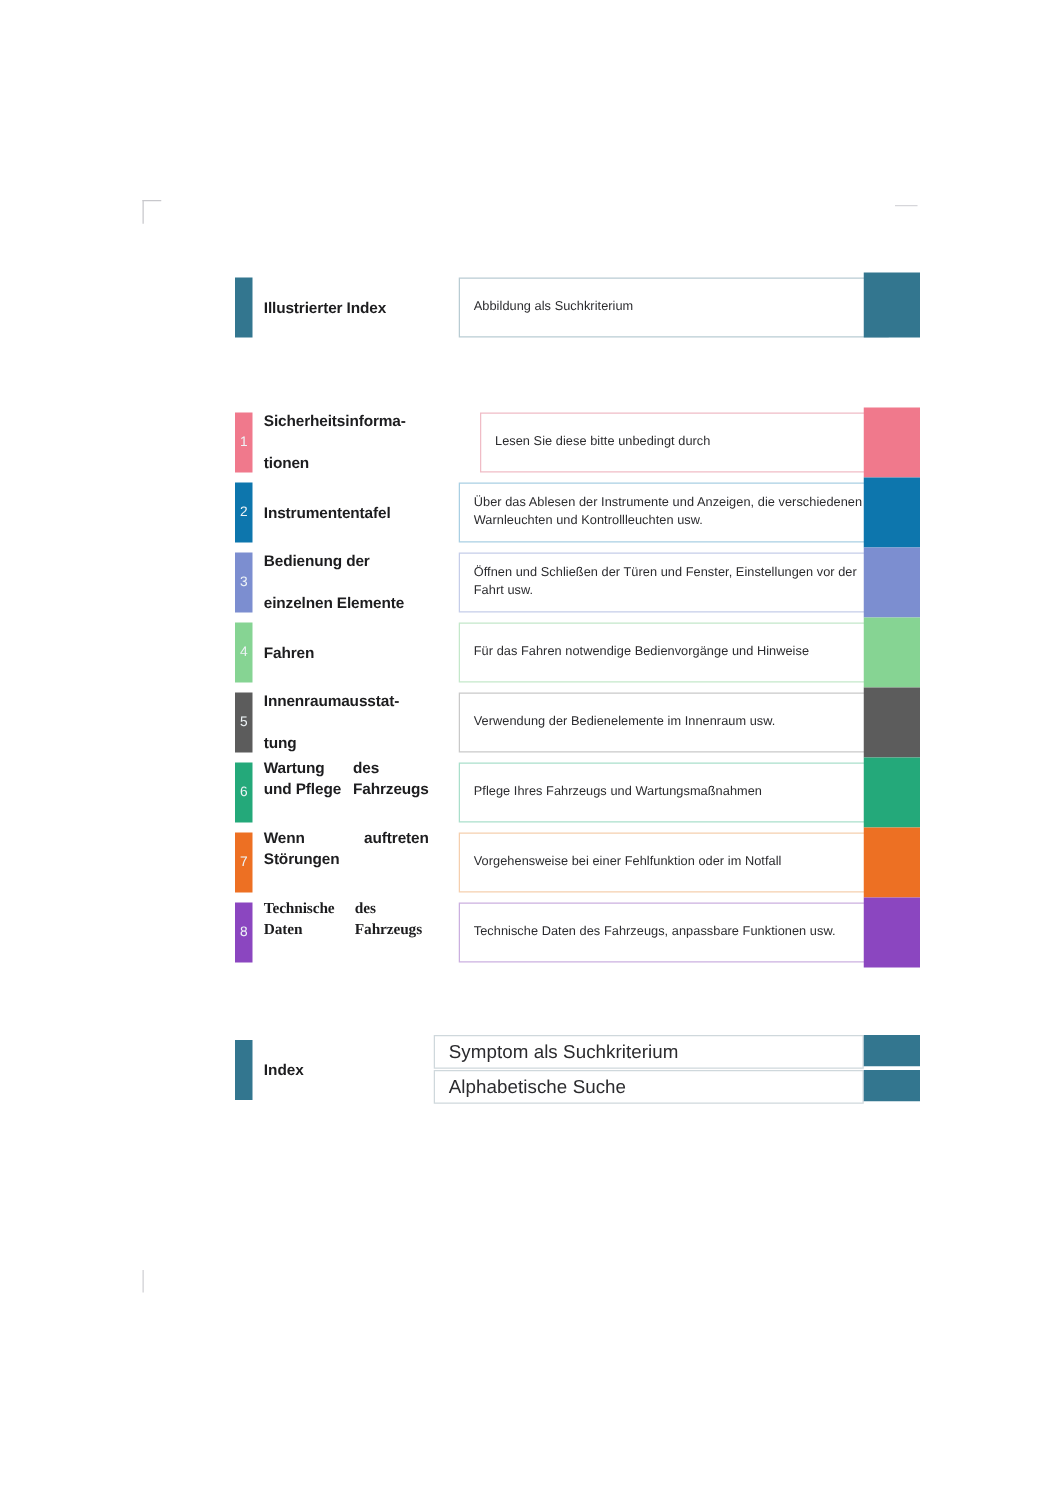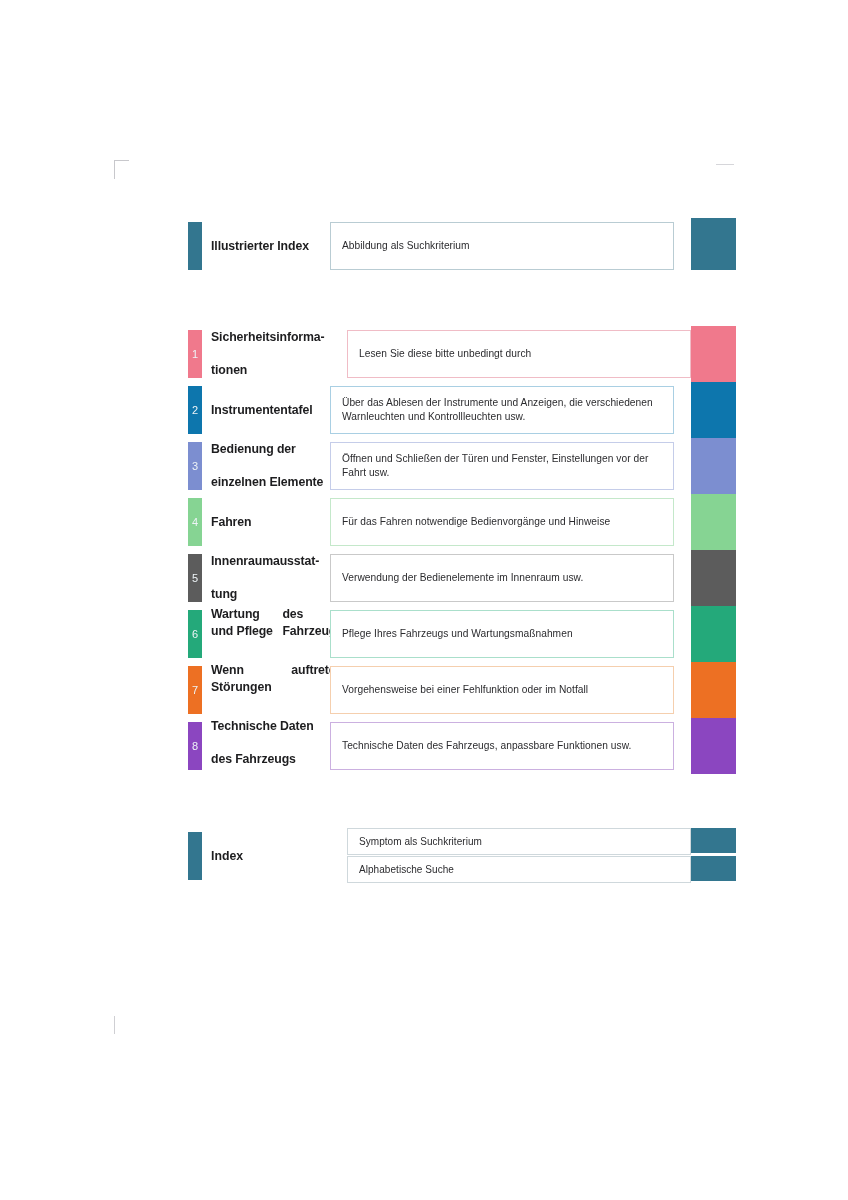--- a/index.html
+++ b/index.html
@@ -80,21 +80,21 @@
     font-size: 12.3px;
     line-height: 1.36;
     font-weight: 600;
     letter-spacing: -0.1px;
     color: #1d1d1f;
   }
   .row-title.single { align-items: center; }
 
   .desc {
     position: absolute;
-    left: 330px;
+    left: 367px;
     top: 4px;
     width: 344px;
     height: 48px;
     box-sizing: border-box;
     border: 1px solid #cfd8dc;
     background: #ffffff;
     display: flex;
     align-items: center;
     padding: 0 0 0 11px;
     font-size: 10.2px;
@@ -151,21 +151,21 @@
     left: 347px;
     top: 0;
     width: 344px;
     height: 27px;
     box-sizing: border-box;
     border: 1px solid #cfd8dc;
     background: #ffffff;
     display: flex;
     align-items: center;
     padding-left: 11px;
-    font-size: 10px;
+    font-size: 15px;
     color: #2b2b2e;
     letter-spacing: 0.05px;
   }
   .index-swatch {
     position: absolute;
     left: 691px;
     top: 0;
     width: 45px;
     height: 25px;
   }
@@ -266,21 +266,21 @@
           <br>
           <span>auftreten</span>
         </div>
         <div class="desc" style="border-color: rgb(245, 207, 174);">Vorgehensweise bei einer Fehlfunktion oder im Notfall</div>
         <div class="swatch" style="background: rgb(237, 112, 35);"></div>
       </div>
       <div class="row">
         <div class="tab" style="background: rgb(139, 70, 192);">
           <span class="tab-num">8</span>
         </div>
-        <div class="row-title" style="display: flex; flex-direction: column; justify-content: flex-start; align-items: flex-start;">
+        <div class="row-title" style="display: flex; flex-direction: row; justify-content: flex-start; align-items: flex-start; font-family: Liberation Serif, serif;">
           <span>Technische Daten</span>
           <br>
           <span>des Fahrzeugs</span>
         </div>
         <div class="desc" style="border-color: rgb(203, 176, 224);">Technische Daten des Fahrzeugs, anpassbare Funktionen usw.</div>
         <div class="swatch" style="background: rgb(139, 70, 192);"></div>
       </div>
     </div>
 
   <div class="block index-block">

